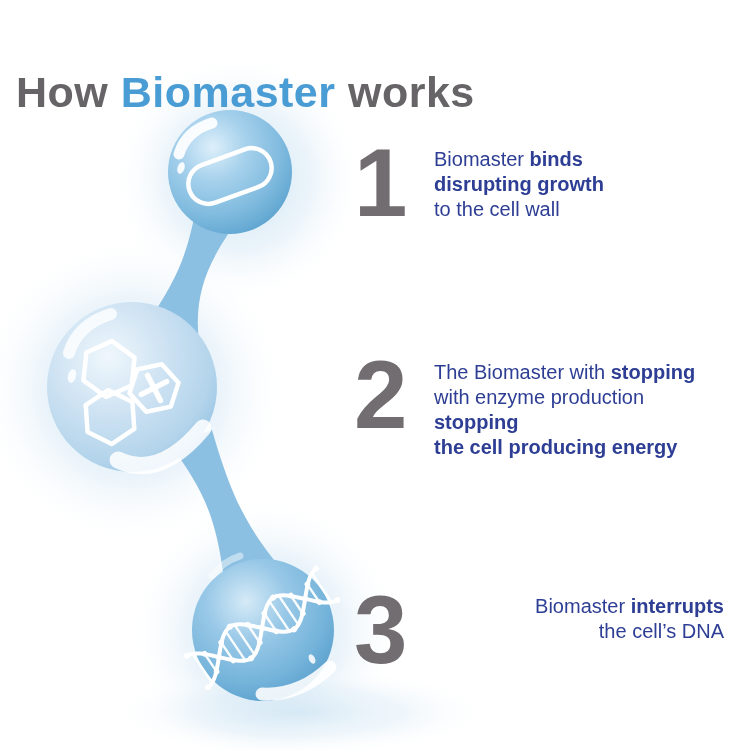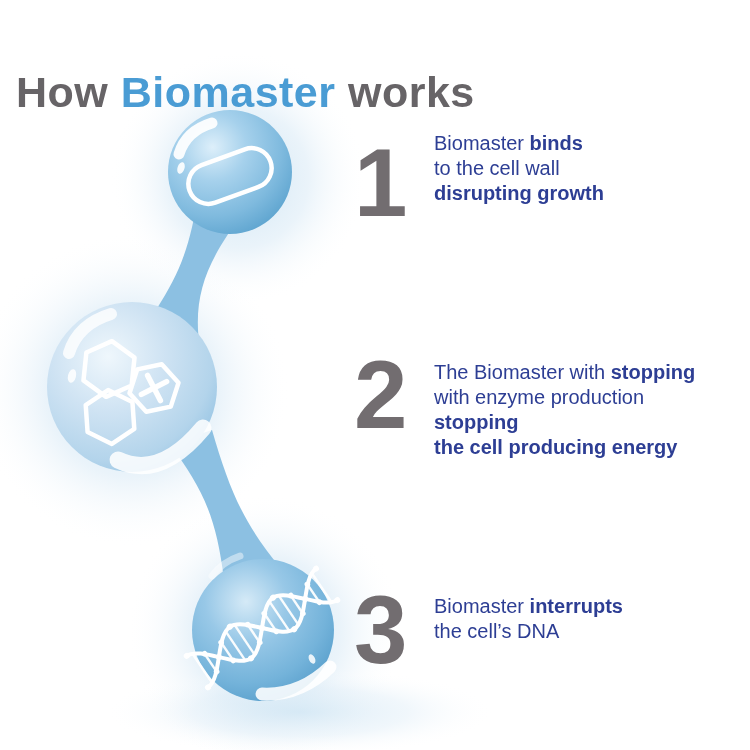--- a/index.html
+++ b/index.html
@@ -18,23 +18,23 @@
     position:absolute;left:354px;width:80px;margin:0;
     font-size:96px;line-height:96px;font-weight:bold;color:#726d70;
   }
   .num-1{top:135px;}
   .num-2{top:347px;}
   .num-3{top:582px;}
   .step-text{
     position:absolute;left:434px;width:290px;
     font-size:20px;line-height:25px;color:#2d3e94;
   }
-  .text-1{top:131px;}
+  .text-1{top:147px;}
   .text-2{top:360px;}
-  .text-3{top:594px;}
+  .text-3{top:594px;text-align:right;}
   .step-text b{font-weight:bold;}
 </style>
 </head>
 <body>
 
 <div class="stage">
 
   <svg class="art" viewBox="0 0 750 750" aria-hidden="true">
     <defs>
       <radialGradient id="gGlow" cx="50%" cy="50%" r="50%">
@@ -152,22 +152,22 @@
         </g>
       </g>
     </g>
   </svg>
 
   <h1 class="title"><span>How </span><span class="brand">Biomaster</span><span> works</span></h1>
 
   <div class="step-number num-1">1</div>
   <div class="step-text text-1">
     <div class="line"><span>Biomaster </span><b>binds</b></div>
+    <div class="line"><span></span><b>disrupting growth</b></div>
     <div class="line"><span>to the cell wall</span><b></b></div>
-    <div class="line"><span></span><b>disrupting growth</b></div>
   </div>
 
   <div class="step-number num-2">2</div>
   <div class="step-text text-2">
     <div class="line"><span>The Biomaster with </span><b>stopping</b></div>
     <div class="line"><span>with enzyme production </span><b>stopping</b></div>
     <div class="line"><span></span><b>the cell producing energy</b></div>
   </div>
 
   <div class="step-number num-3">3</div>

